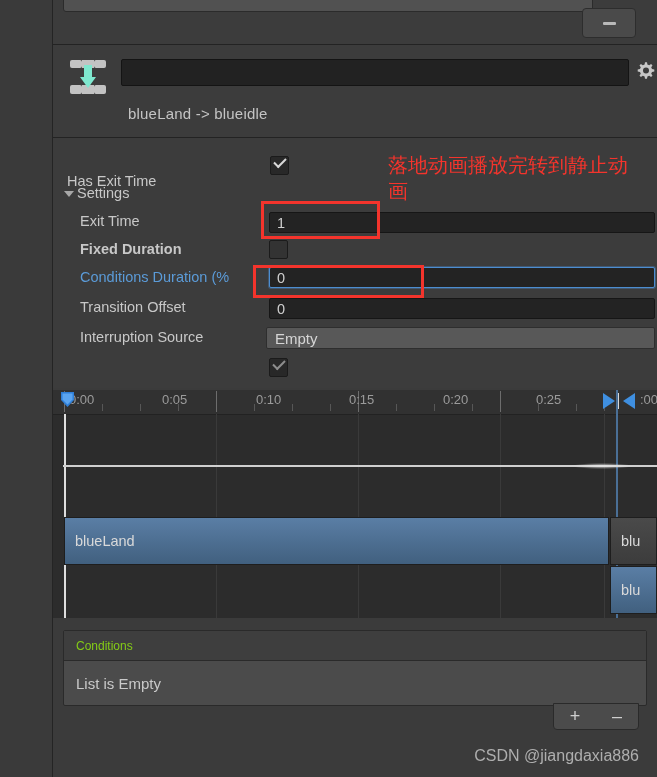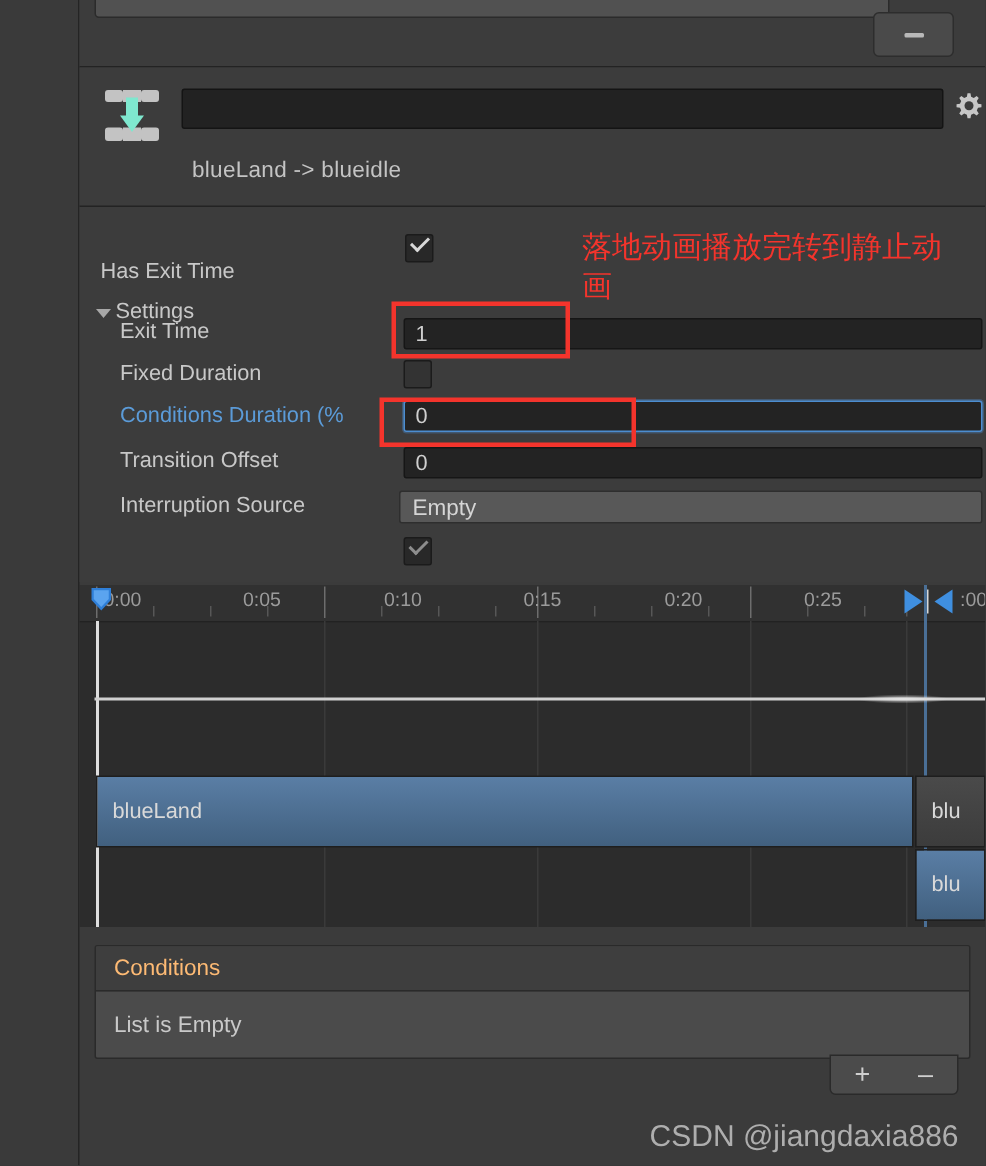--- a/index.html
+++ b/index.html
@@ -287,22 +287,22 @@
     background: #4b4b4b;
     border-radius: 2px;
     box-sizing: border-box;
   }
   .cond-head {
     position: absolute;
     left: 0; top: 0;
     width: 582px; height: 30px;
     background: #3e3e3e;
     border-bottom: 1px solid #2a2a2a;
-    color: #fdba74;
-    font-size: 15px;
+    color: #84cc16;
+    font-size: 12px;
     line-height: 30px;
     padding-left: 12px;
     box-sizing: border-box;
   }
   .cond-body {
     position: absolute;
     left: 0; top: 31px;
     width: 582px; height: 43px;
     color: #c9c9c9;
     font-size: 15px;
@@ -322,21 +322,21 @@
   .pm-btn {
     flex: 1;
     display: flex; align-items: center; justify-content: center;
     color: #cfcfcf;
     font-size: 18px;
   }
   .watermark {
     position: absolute;
     right: 18px; top: 747px;
     color: #aeaeae;
-    font-size: 20px;
+    font-size: 16px;
   }
 </style>
 </head>
 <body>
 
 <div id="root">
 
   <div class="left-gutter"></div>
 
   <div class="top-block">
@@ -370,31 +370,31 @@
 
   <div class="settings">
 
     <div class="row" style="top:14px;">
       <span class="label" style="left:14px;margin-top:16px;">Has Exit Time</span>
       <span class="chk" style="left:217px; top:4px;">
         <span class="tick"></span>
       </span>
     </div>
 
-    <div class="row" style="top:57px;">
+    <div class="row" style="top:42px;">
       <span class="foldout-tri" style="left:11px; top:11px;"></span>
       <span class="label" style="left:24px;">Settings</span>
     </div>
 
     <div class="row" style="top:70px;">
       <span class="label" style="left:27px;">Exit Time</span>
       <span class="numfield" style="left:216px; top:4px; width:386px;">1</span>
     </div>
 
-    <div class="row" style="top:98px;">
+    <div class="row" style="top:98px;font-weight:bold;">
       <span class="label" style="left:27px;">Fixed Duration</span>
       <span class="chk empty" style="left:216px; top:4px;"></span>
     </div>
 
     <div class="row" style="top:126px;">
       <span class="label blue" style="left:27px;">Conditions Duration (%</span>
       <span class="numfield focused" style="left:216px; top:3px; width:386px;">0</span>
     </div>
 
     <div class="row" style="top:156px;">

